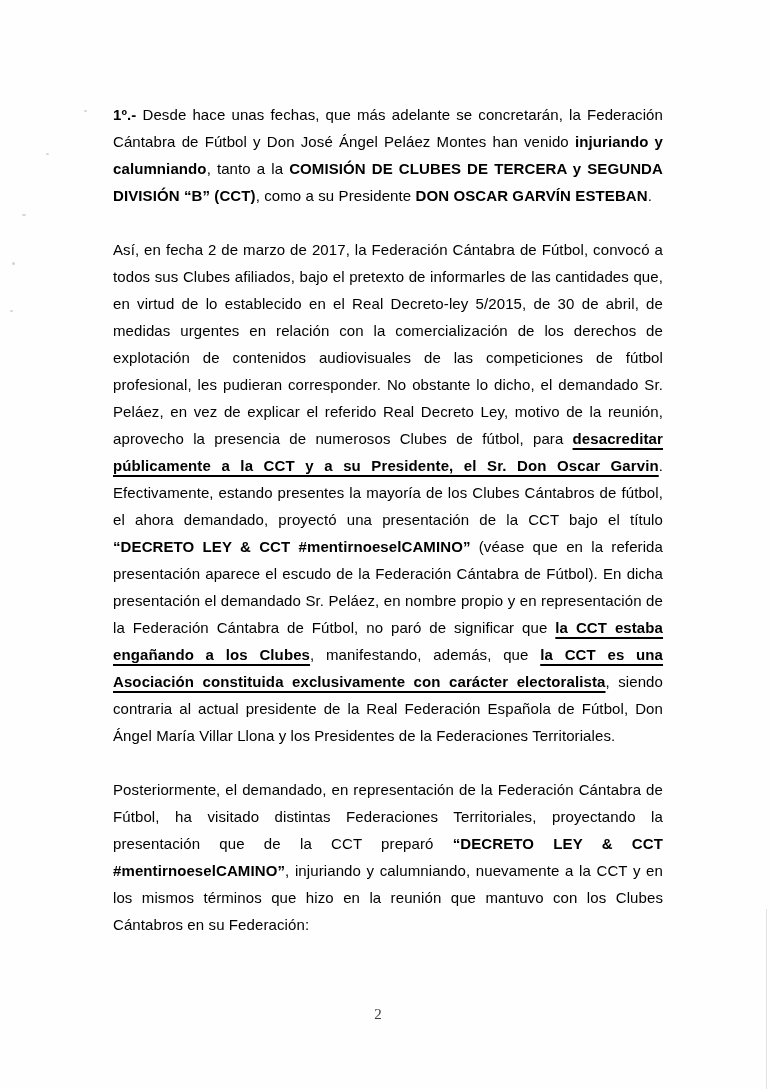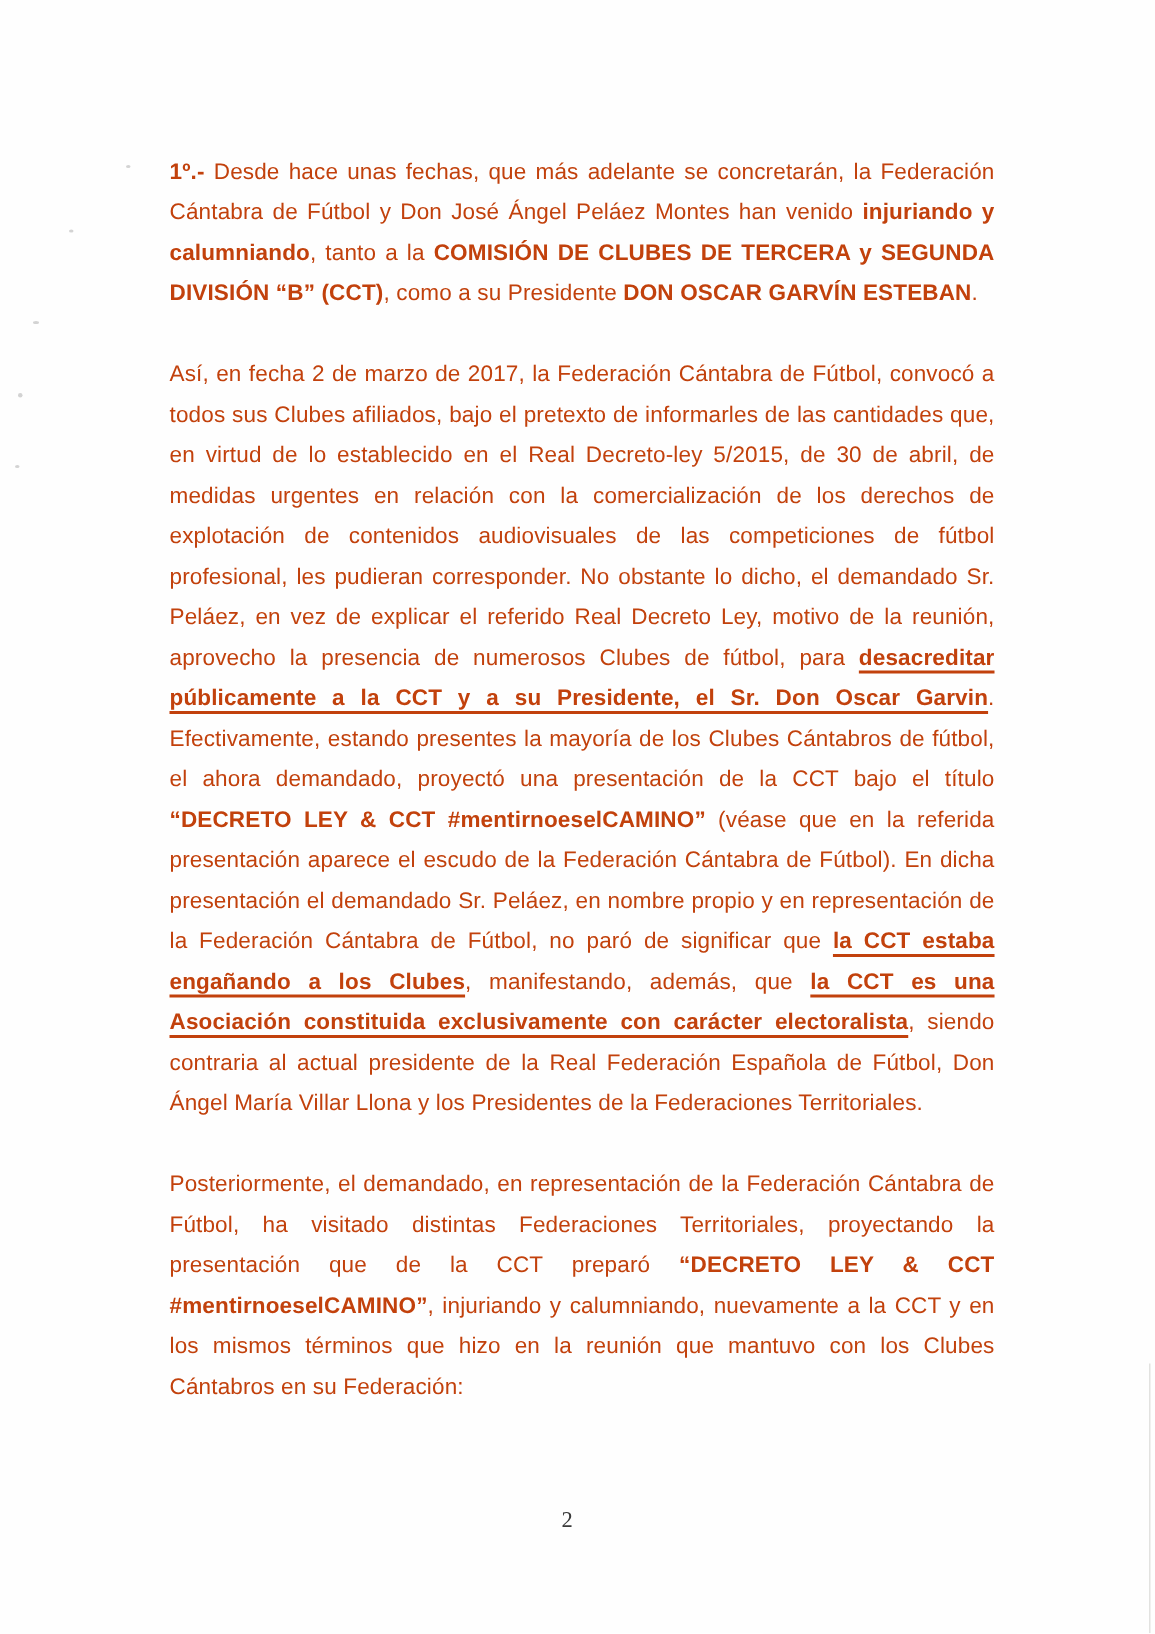--- a/index.html
+++ b/index.html
@@ -15,21 +15,21 @@
     overflow: hidden;
     font-family: "Liberation Sans", "DejaVu Sans", sans-serif;
   }
   .doc-body {
     position: absolute;
     left: 113px;
     top: 101px;
     width: 550px;
     font-size: 15px;
     line-height: 27px;
-    color: #c2410c;
+    color: #000000;
     text-align: justify;
     letter-spacing: 0.1px;
   }
   .para {
     margin: 0 0 27px 0;
   }
   .run { font-weight: normal; }
   .run.bold { font-weight: bold; }
   .run.underline {
     text-decoration: underline;

